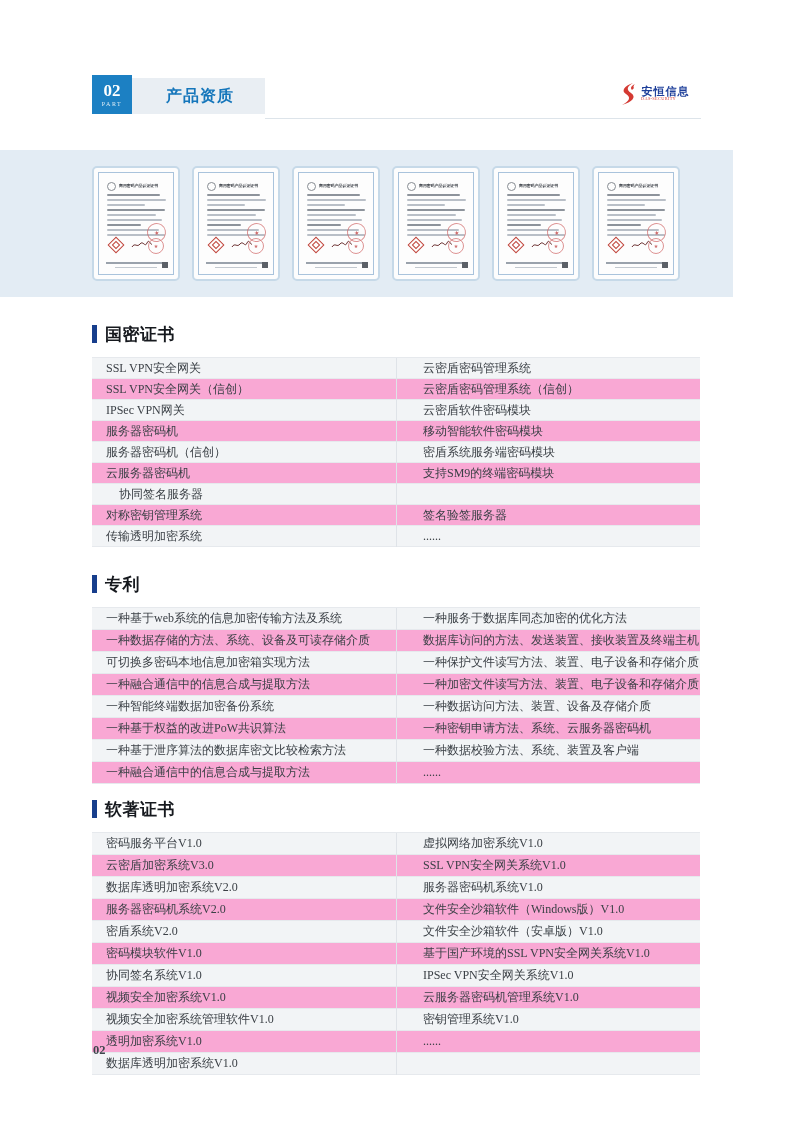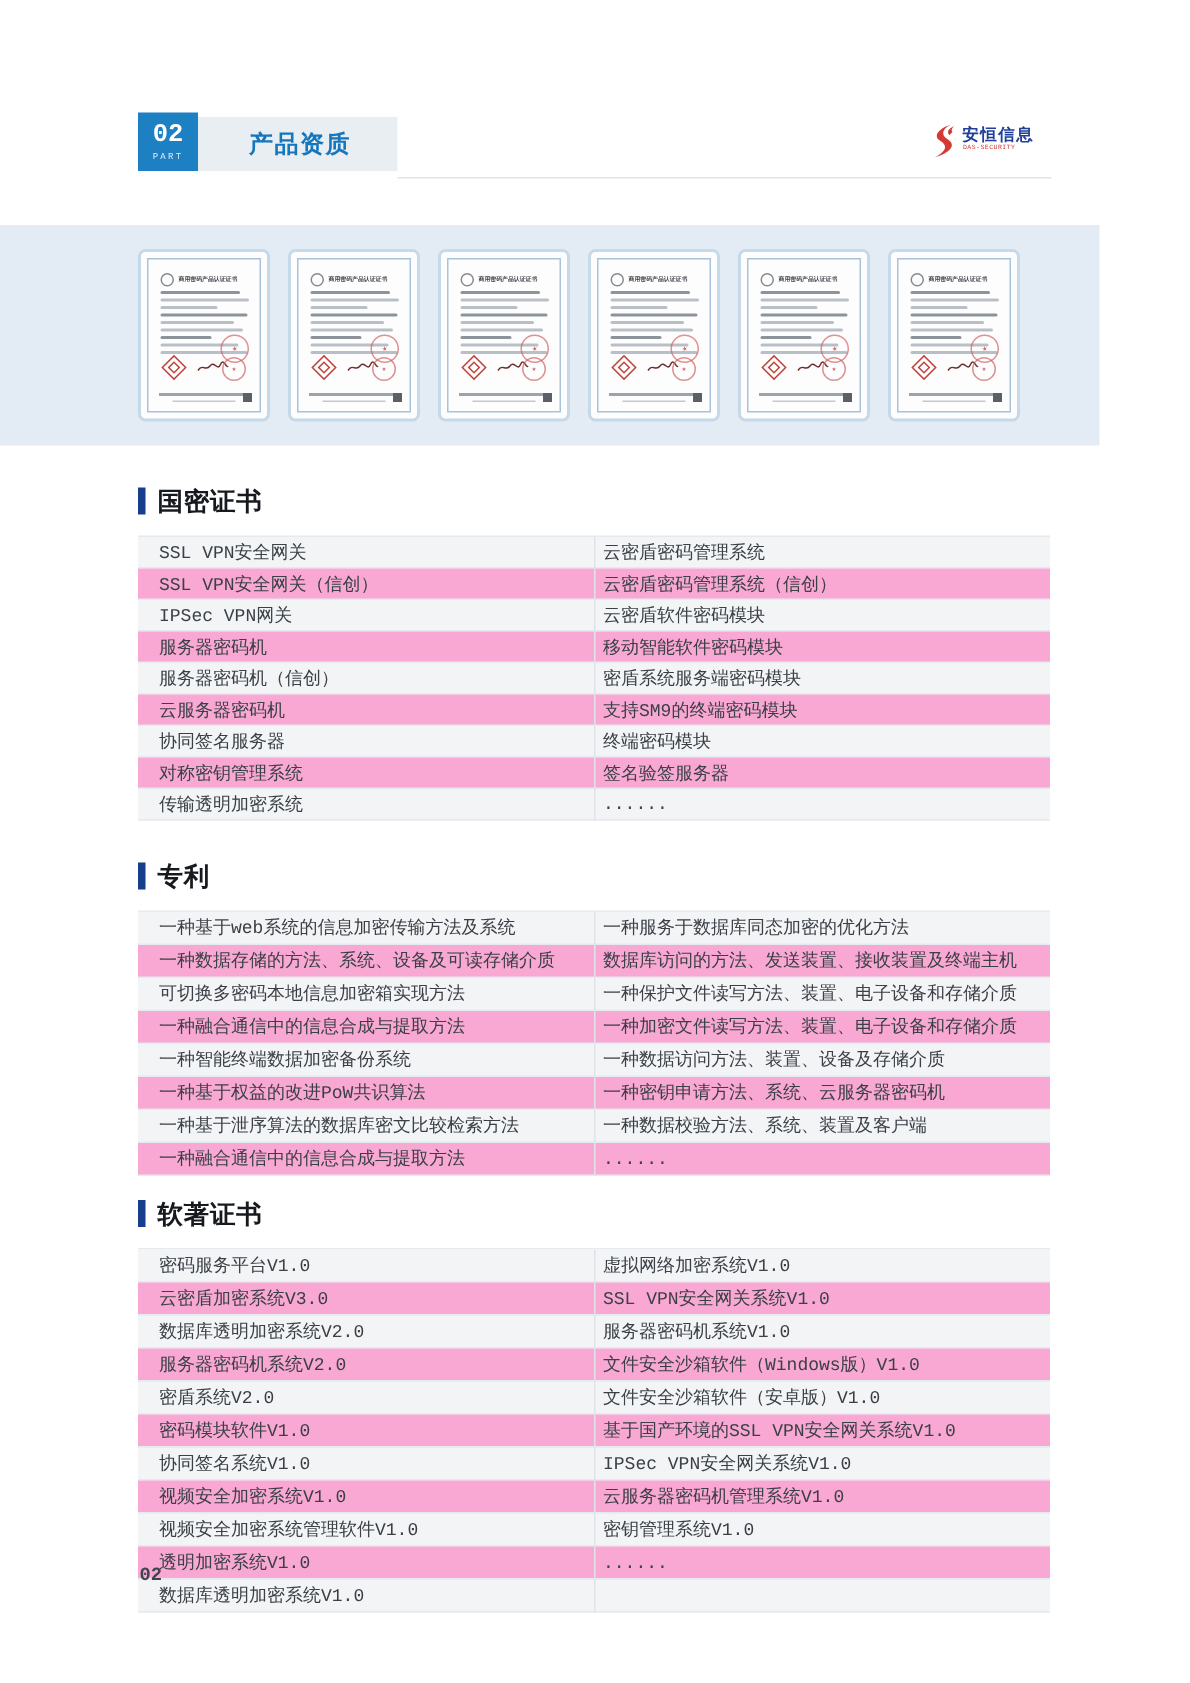--- a/index.html
+++ b/index.html
@@ -1,17 +1,17 @@
 <!DOCTYPE html>
 <html><head>
 <meta charset="utf-8">
 <style>
   html,body{margin:0;padding:0;background:#fff;}
   .page{position:relative;width:733px;height:1122px;background:#ffffff;overflow:hidden;
-        font-family:Liberation Mono, monospace;}
+        font-family:Liberation Serif, serif;}
 
   
   .hdr{position:absolute;top:75px;left:92px;width:609px;height:44px;}
   .part-box{position:absolute;left:0;top:0;width:40px;height:39px;background:#1c80c3;
             display:flex;flex-direction:column;align-items:center;justify-content:center;}
   .part-num{color:#fff;font-size:17px;font-weight:bold;line-height:17px;}
   .part-lbl{color:rgba(255,255,255,.85);font-size:6px;letter-spacing:1.5px;margin-top:2px;}
   .title-bar{position:absolute;left:40px;top:3px;width:133px;height:36px;background:#e9eef3;
              display:flex;align-items:center;}
   .title-bar .t{color:#1576bb;font-size:16px;font-weight:bold;padding-left:34px;letter-spacing:1px;}
@@ -65,21 +65,21 @@
   .sec-hd{display:flex;align-items:center;height:22px;margin-bottom:12px;}
   .accent{width:5px;height:18px;background:#173e8c;margin-right:8px;flex:none;}
   .sec-title{font-size:17px;font-weight:bold;color:#16191e;letter-spacing:.5px;}
   .tbl{width:100%;position:relative;border-top:1px solid #e6e9ed;}
   .tbl::after{content:"";position:absolute;left:50%;top:0;bottom:0;width:1px;background:#dfe3e8;}
   .trow{display:flex;border-bottom:1px solid #e6e9ed;}
   .trow.odd{background:#f2f4f6;}
   .trow.even{background:#f9a8d4;}
   .tcell{width:50%;box-sizing:border-box;font-size:12px;color:#3b4046;
          padding-left:14px;display:flex;align-items:center;white-space:nowrap;overflow:hidden;}
-  .tcell:last-child{padding-left:6px;}
+  .tcell:last-child{padding-left:27px;}
   .s1 .trow{height:20px;}
   .s2 .trow,.s3 .trow{height:21px;align-items:center;}
 
   
   .pagenum{position:absolute;left:93px;top:1043px;font-size:12.5px;font-weight:bold;color:#3f454c;}
 </style>
 </head>
 <body>
 
 <div class="page">
@@ -297,21 +297,20 @@
           <div class="trow odd">
             <div class="tcell">服务器密码机（信创）</div>
             <div class="tcell">密盾系统服务端密码模块</div>
           </div>
           <div class="trow even">
             <div class="tcell">云服务器密码机</div>
             <div class="tcell">支持SM9的终端密码模块</div>
           </div>
           <div class="trow odd">
             <div class="tcell">协同签名服务器</div>
-            <div class="tcell">终端密码模块</div>
           </div>
           <div class="trow even">
             <div class="tcell">对称密钥管理系统</div>
             <div class="tcell">签名验签服务器</div>
           </div>
           <div class="trow odd">
             <div class="tcell">传输透明加密系统</div>
             <div class="tcell">......</div>
           </div>
         </div>

